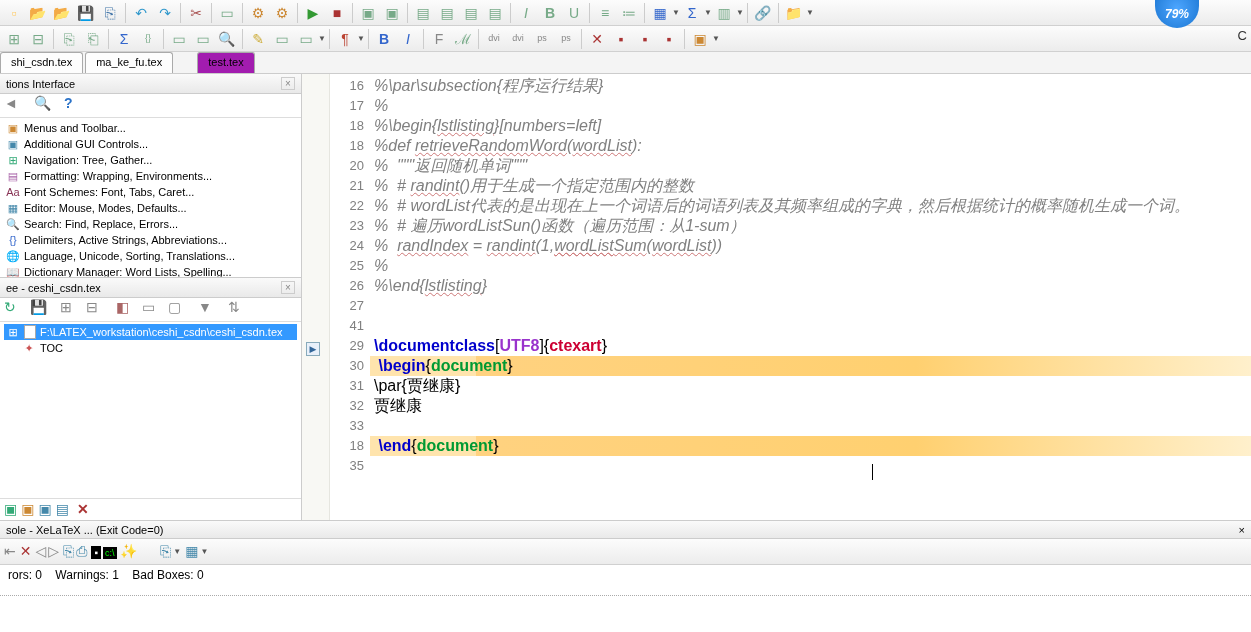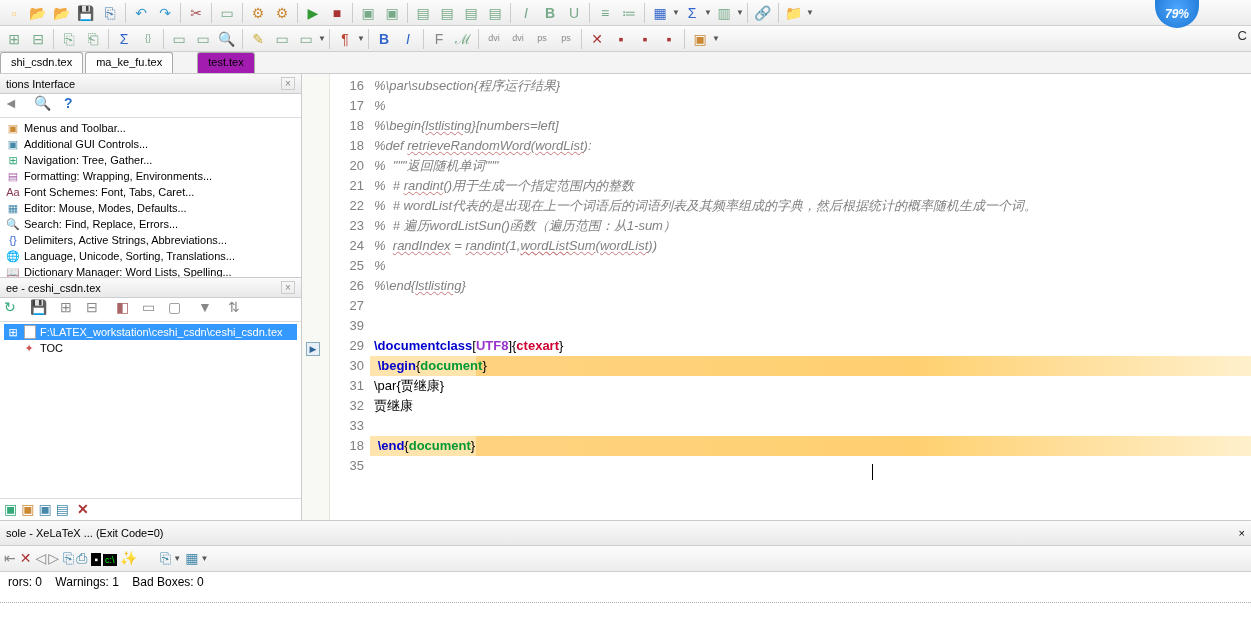--- a/index.html
+++ b/index.html
@@ -18,31 +18,31 @@
 .panel-hdr .close { font-size: 10px; color: #888; border: 1px solid #ccc; width: 14px; text-align: center; cursor: pointer;}
 .mini-tb { display: flex; align-items:center; height: 24px; border-bottom: 1px solid #ddd; gap:4px; padding:0 4px;}
 .mini-tb .btn { width:22px; height:20px;}
 .tree { flex: 1; overflow: auto; padding: 2px 4px; font-size: 11px; }
 .tree .row { display: flex; align-items: center; gap: 4px; padding: 1px 2px; cursor: pointer; white-space: nowrap;}
 .tree .ti { width: 14px; height: 14px; display:inline-flex; align-items:center; justify-content:center; font-size:11px;}
 .editor { flex: 1; display: flex; position: relative; background: #fff; }
 .fold { width: 28px; background: #f8f8f4; border-right: 1px solid #e6e6e0;}
 .gutter { width: 40px; background: #fff; text-align: right; padding-right: 6px; color: #808080; font-size: 13px; font-family: Consolas, monospace; padding-top:2px;}
 .gutter div { height: 20px; line-height: 20px; }
-.code { flex: 1; font-family: Consolas, monospace; font-size: 13px; padding-top:2px; overflow:hidden;}
+.code { flex: 1; font-family: Consolas, monospace; font-size: 16px; padding-top:2px; overflow:hidden;}
 .code .ln { height: 20px; line-height: 20px; white-space: pre; padding-left: 4px; }
 .cm { color: #808080; font-style: italic; }
 .wavy{ text-decoration: underline wavy #c77; text-decoration-thickness:1px;}
 .kcmd { color: #0000cc; font-weight: bold; }
 .opt { color: #9933cc; font-weight: bold;}
 .env { color: #cc0033; font-weight: bold;}
 .envg { color: #009933; font-weight: bold;}
 .hl-begin { background: linear-gradient(90deg,#ffe4ad 0%, #ffe4ad 12%, #ffd280 12%, #ffd070 62%, #fff0cc 100%);}
 .hl-end { background: linear-gradient(90deg, #ffe4ad 0%, #ffe4ad 12%, #ffd280 12%, #ffd070 62%, #fff0cc 100%);}
-.console-hdr { height: 26px; background: linear-gradient(#fafafa,#e9e9e9); border-top: 1px solid #ccc; border-bottom: 1px solid #ccc; font-size:11px; padding:1px 6px; display:flex; justify-content:space-between; align-items:center;}
+.console-hdr { height: 19px; background: linear-gradient(#fafafa,#e9e9e9); border-top: 1px solid #ccc; border-bottom: 1px solid #ccc; font-size:11px; padding:1px 6px; display:flex; justify-content:space-between; align-items:center;}
 .console-tb { height: 26px; background: linear-gradient(#fcfcfc,#ececec); border-bottom: 1px solid #d0d0d0; display:flex; align-items:center; padding:0 4px; gap:2px;}
 .status { height: 22px; padding: 3px 8px; font-size: 12px; }
 .bottom-pad { height: 40px; border-top: 1px dotted #aaa; margin-top:8px;}
 .badge { position: absolute; top: 0; right: 52px; }
 .badge-circ { width: 44px; height: 28px; border-radius: 0 0 22px 22px; background: radial-gradient(circle at 50% 30%, #4da6ff, #1a75d1); color:#fff; display:flex; align-items:center; justify-content:center; font-size:12px; font-style:italic; font-weight:bold;}
 .right-letter { position:absolute; top:28px; right:4px; font-size:13px; color:#333;}
 .small-tb-bottom { display:flex; align-items:center; height:22px; border-top:1px solid #ddd; padding:0 4px; gap:4px;}
 .sel-row { background: #3399ff; color:#fff; padding:1px 2px;}
 .cursor-bar { display:inline-block; width:1px; height:16px; background:#000; vertical-align:middle;}
 </style>
@@ -368,21 +368,21 @@
         <div>18</div>
         <div>18</div>
         <div>20</div>
         <div>21</div>
         <div>22</div>
         <div>23</div>
         <div>24</div>
         <div>25</div>
         <div>26</div>
         <div>27</div>
-        <div>39</div>
+        <div>41</div>
         <div>29</div>
         <div>30</div>
         <div>31</div>
         <div>32</div>
         <div>33</div>
         <div>18</div>
         <div>35</div>
       </div>
     <div class="code" id="code">
         <div class="ln"><span class="cm">%\par\subsection{程序运行结果}</span></div>

